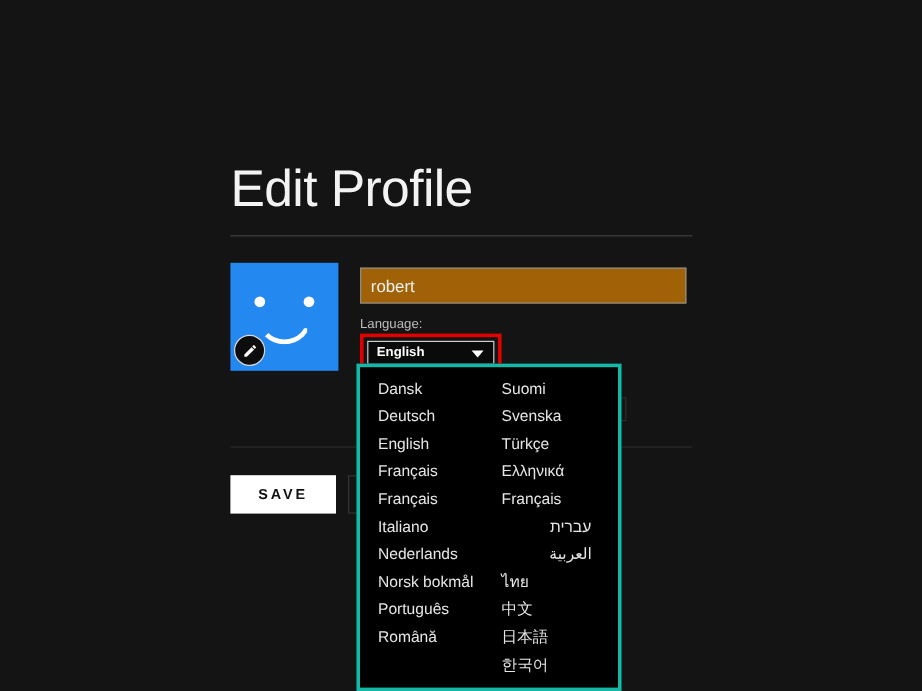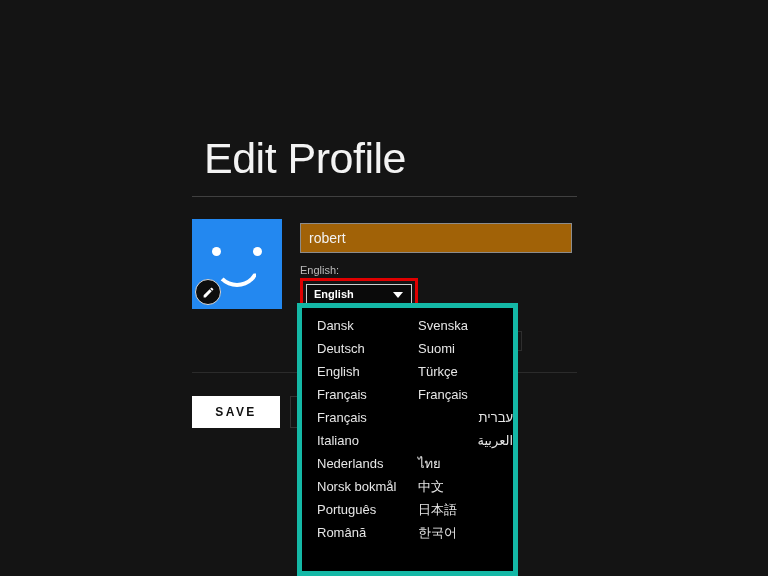--- a/index.html
+++ b/index.html
@@ -33,21 +33,20 @@
     width: 385px;
   }
 
   #page-title {
     font-size: 43px;
     line-height: 52px;
     font-weight: 400;
     color: #f3f3f3;
     letter-spacing: -0.5px;
     white-space: nowrap;
-    margin-left: 12px;
   }
 
   .divider {
     width: 385px;
     height: 1px;
     background: #404040;
     margin-top: 12px;
   }
 
   #profile-row {
@@ -255,21 +254,21 @@
   }
 
   
   #language-dropdown {
     position: absolute;
     left: 297px;
     top: 303px;
     width: 221px;
     height: 273px;
     background: #000000;
-    border: 5px solid #14b8a6;
+    border: 3px solid #14b8a6;
     padding: 6px 0 6px 0;
     display: flex;
     z-index: 50;
     overflow: hidden;
   }
 
   .dropdown-col {
     flex: 1;
     display: flex;
     flex-direction: column;
@@ -278,21 +277,21 @@
   .dropdown-col.col-right { padding-left: 6px; }
 
   .dropdown-option {
     height: 23px;
     line-height: 23px;
     font-size: 13px;
     color: #e6e6e6;
     white-space: nowrap;
     cursor: pointer;
   }
-  .dropdown-option.rtl { direction: rtl; text-align: right; margin-left: 18px; }
+  .dropdown-option.rtl { direction: rtl; text-align: center; margin-left: 18px; }
 </style>
 </head>
 <body>
 
 <div id="screen">
 
   <div id="profile-panel">
 
     <div id="page-title">Edit Profile</div>
 
@@ -310,21 +309,21 @@
           <svg width="13" height="13" viewBox="0 0 24 24" aria-hidden="true">
             <path d="M3 17.2V21h3.8L17.9 9.9l-3.8-3.8L3 17.2zM20.7 7.1c.4-.4.4-1 0-1.4l-2.4-2.4c-.4-.4-1-.4-1.4 0l-1.8 1.8 3.8 3.8 1.8-1.8z" fill="#ffffff"></path>
           </svg>
         </div>
       </div>
 
       <div id="fields-col">
 
         <input id="username-input" type="text" value="robert" style="">
 
-        <div id="language-label">English:</div>
+        <div id="language-label">Language:</div>
 
         <div id="language-highlight">
           <div id="language-select">
             <span>English</span>
             <span id="select-caret"></span>
           </div>
         </div>
 
         <div id="maturity-text">
           <div class="line1">All TV shows and movies:</div>
@@ -352,23 +351,24 @@
         <div class="dropdown-option">English</div>
         <div class="dropdown-option">Français</div>
         <div class="dropdown-option">Français</div>
         <div class="dropdown-option">Italiano</div>
         <div class="dropdown-option">Nederlands</div>
         <div class="dropdown-option">Norsk bokmål</div>
         <div class="dropdown-option">Português</div>
         <div class="dropdown-option">Română</div>
       </div>
     <div class="dropdown-col col-right">
+        <div class="dropdown-option">Suomi</div>
         <div class="dropdown-option">Svenska</div>
-        <div class="dropdown-option">Suomi</div>
         <div class="dropdown-option">Türkçe</div>
+        <div class="dropdown-option">Ελληνικά</div>
         <div class="dropdown-option">Français</div>
         <div class="dropdown-option rtl">עברית</div>
         <div class="dropdown-option rtl">العربية</div>
         <div class="dropdown-option">ไทย</div>
         <div class="dropdown-option">中文</div>
         <div class="dropdown-option">日本語</div>
         <div class="dropdown-option">한국어</div>
       </div>
   </div>
 

